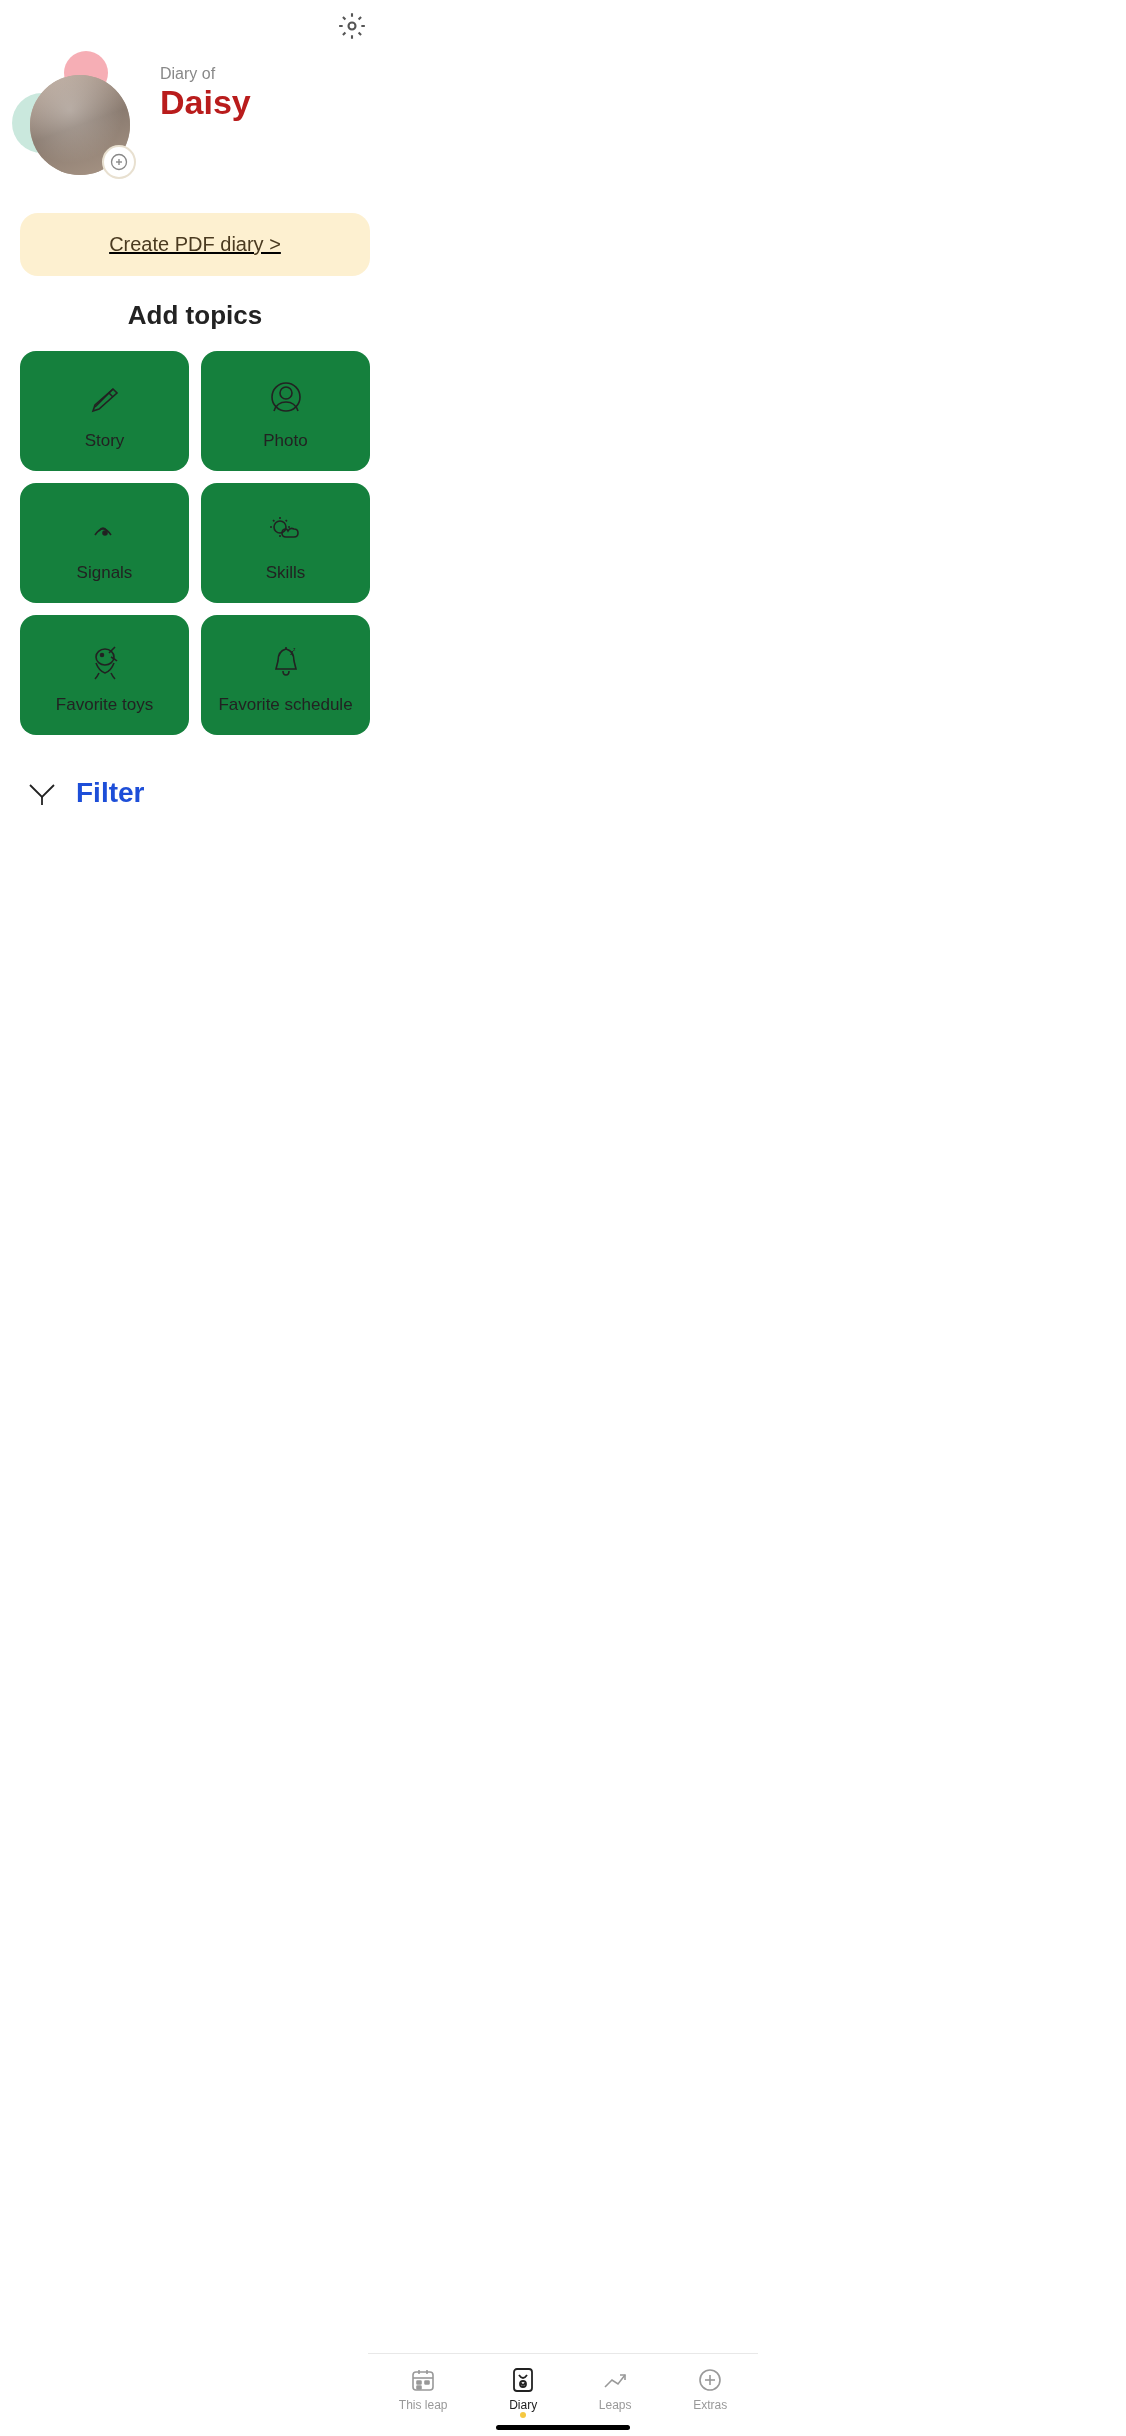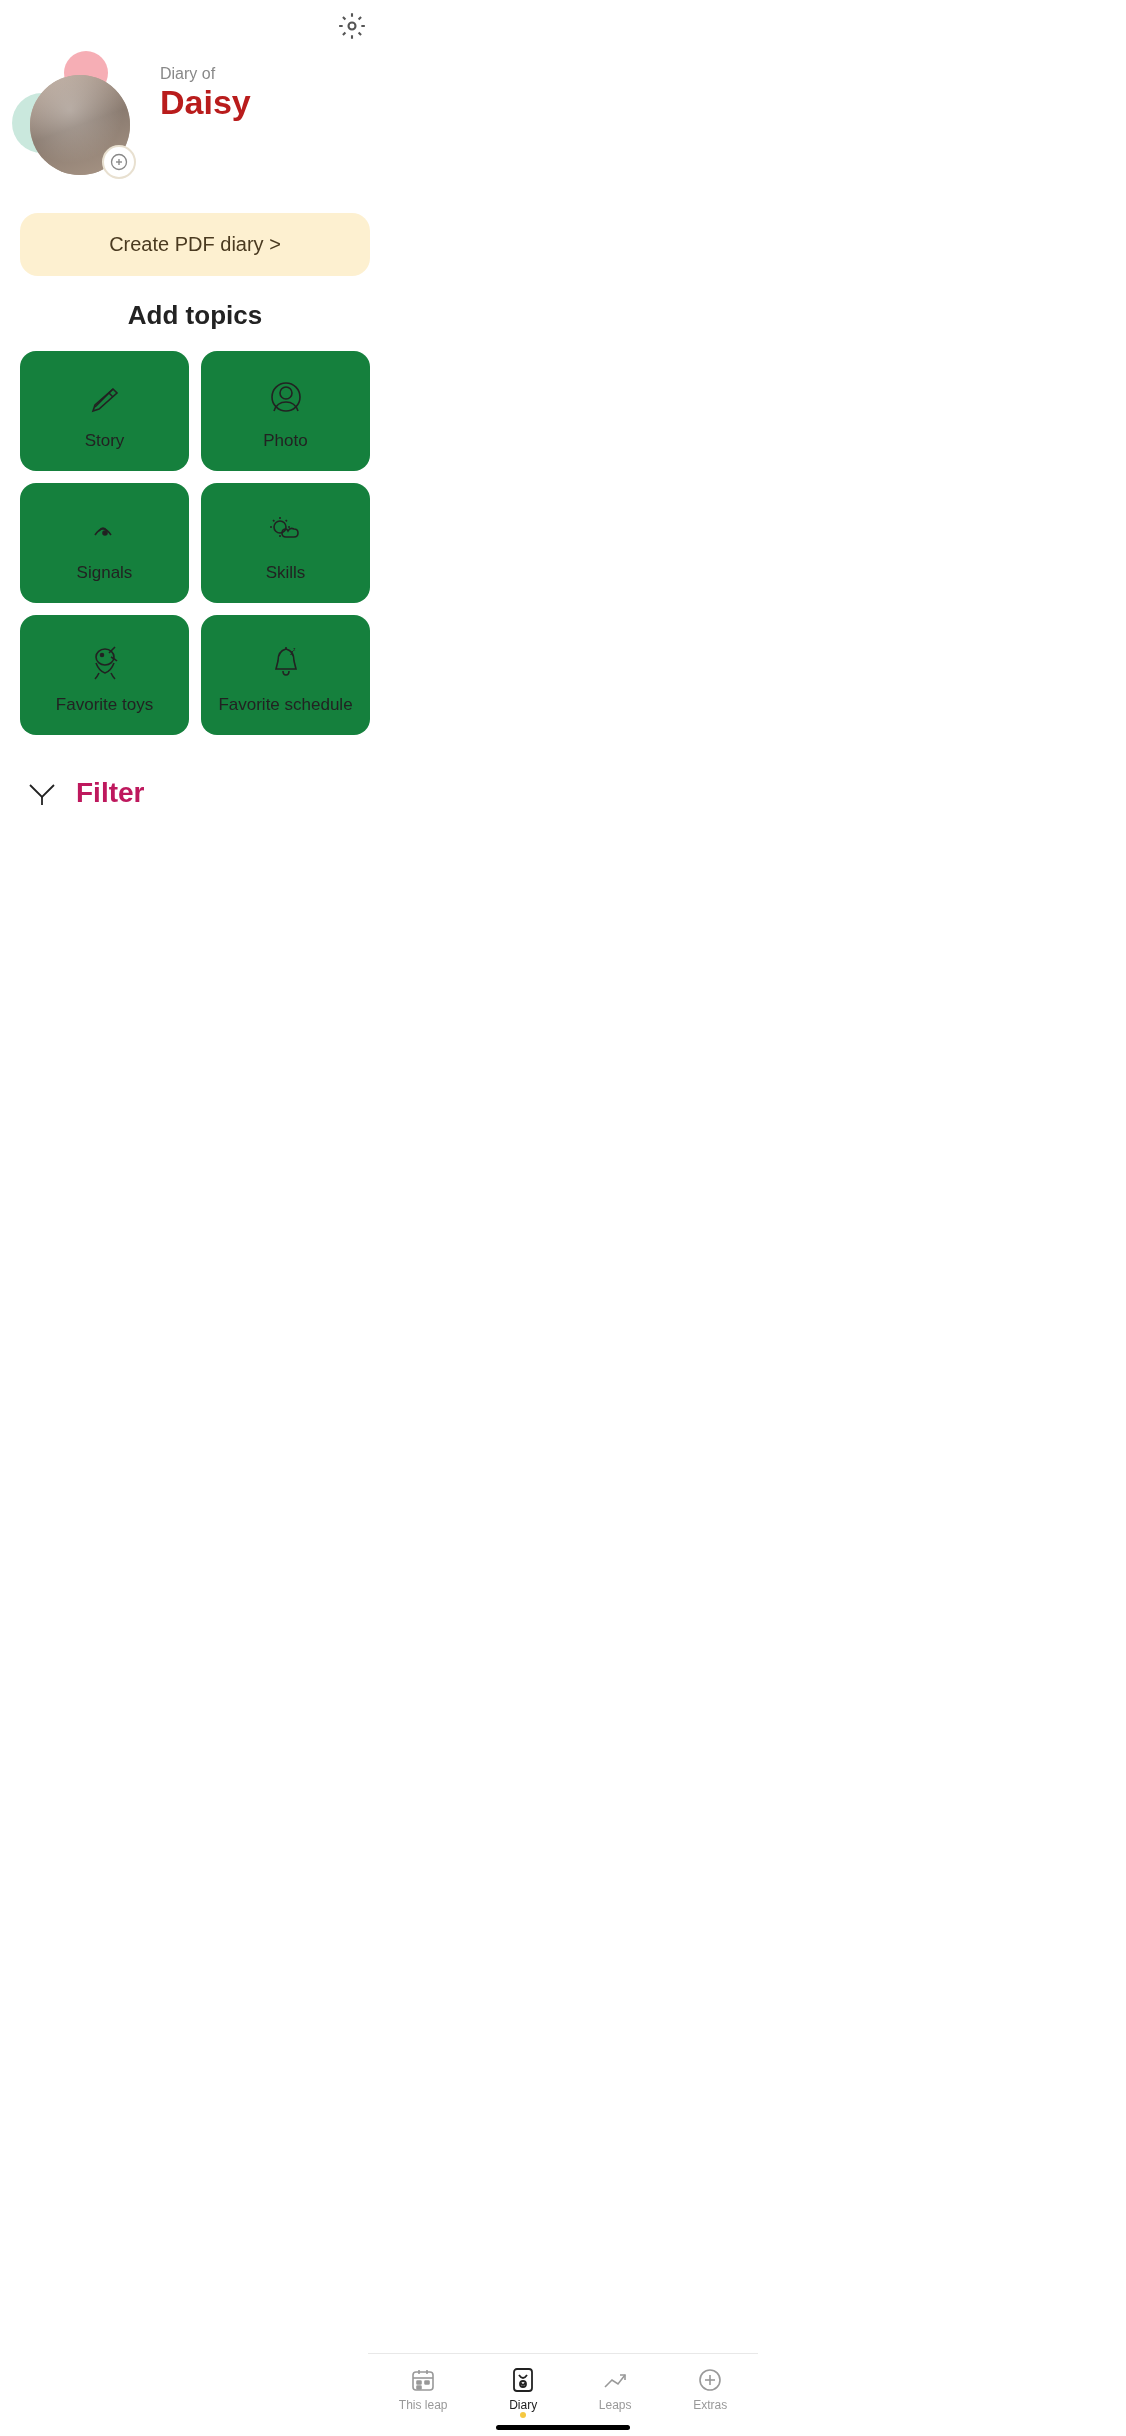--- a/index.html
+++ b/index.html
@@ -134,20 +134,21 @@
 
     .pdf-banner {
       margin: 8px 20px 24px 20px;
       background: #fdf0d0;
       border-radius: 18px;
       padding: 20px 24px;
       display: flex;
       align-items: center;
       justify-content: center;
       cursor: pointer;
+      text-decoration: underline;
     }
     .pdf-banner-text {
       font-size: 20px;
       color: #4a3a20;
       font-weight: 400;
     }
 
     .add-topics-section {
       padding: 0 20px 16px 20px;
     }
@@ -200,21 +201,21 @@
     .filter-icon-container {
       width: 44px;
       height: 44px;
       display: flex;
       align-items: center;
       justify-content: center;
     }
     .filter-title {
       font-size: 28px;
       font-weight: 600;
-      color: #be185d;
+      color: #1d4ed8;
     }
 
     .bottom-nav {
       position: fixed;
       bottom: 0;
       left: 50%;
       transform: translateX(-50%);
       width: 390px;
       background: #fff;
       border-top: 1px solid #e8e8e8;

